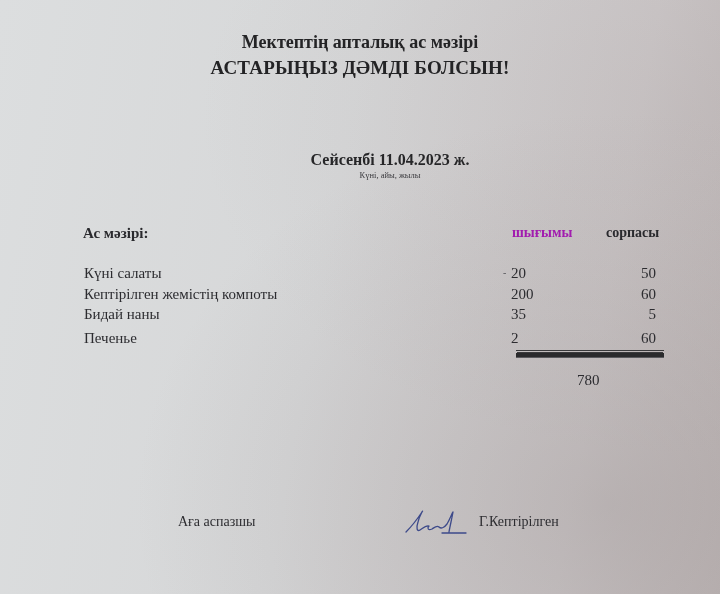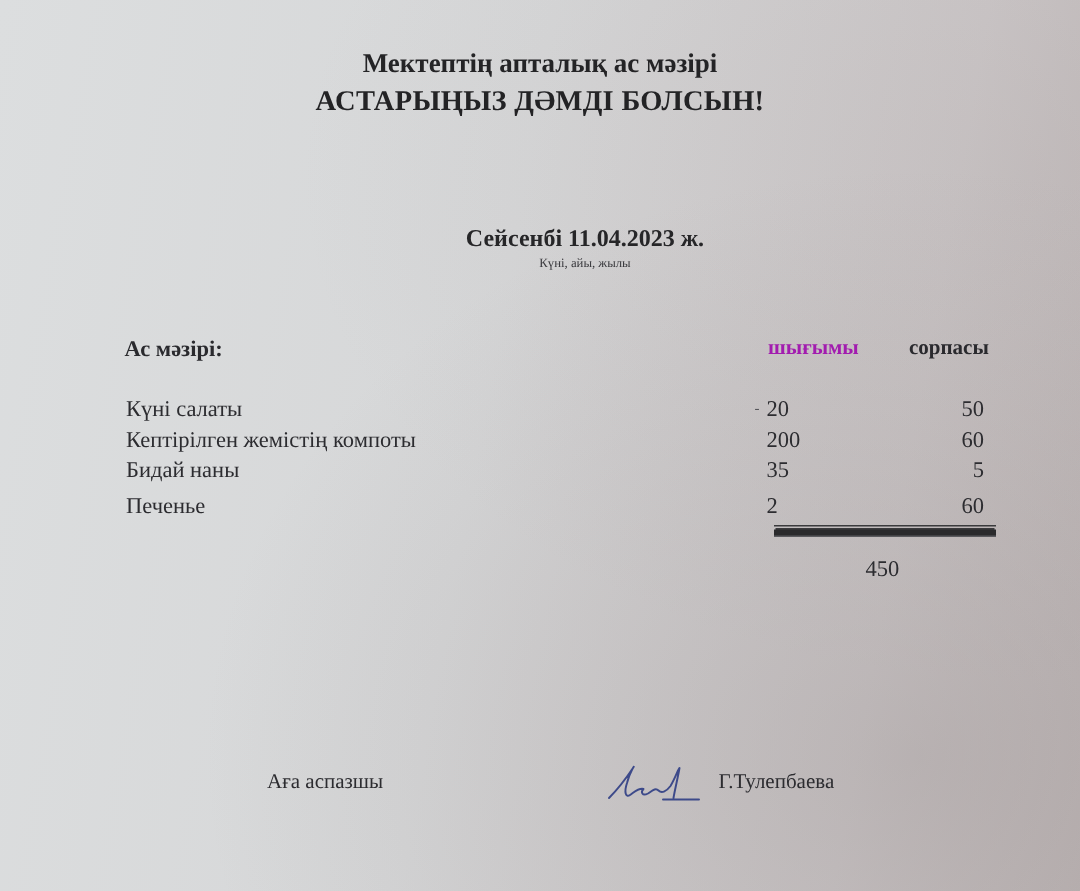--- a/index.html
+++ b/index.html
@@ -76,21 +76,21 @@
     <span class="qty">35</span>
     <span class="price">5</span>
   </div>
   <div class="row" style="top:330px">
     <span class="name">Печенье</span>
     <span class="qty">2</span>
     <span class="price">60</span>
   </div>
 
   <div class="total-rule"></div>
-  <div class="abs total">450</div>
+  <div class="abs total">780</div>
 
   <div class="abs sign-role">Аға аспазшы</div>
   <svg class="signature" viewBox="0 0 66 30">
     <path d="M4 24 C10 18, 16 10, 20 4 C22 1, 18 6, 16 14 C14 20, 15 24, 18 22 C21 20, 24 17, 27 18 C25 20, 26 23, 30 21 C33 19, 35 17, 37 19 C39 21, 42 20, 45 16 C48 11, 50 5, 51 4 C50 10, 48 18, 47 24 M40 25 L64 25" fill="none" stroke="#3d4a8a" stroke-width="1.3" stroke-linecap="round" stroke-linejoin="round"></path>
   </svg>
-  <div class="abs sign-name">Г.Тулепбаева</div>
+  <div class="abs sign-name">Г.Кептірілген</div>
 
 </div>
 
 </body></html>

